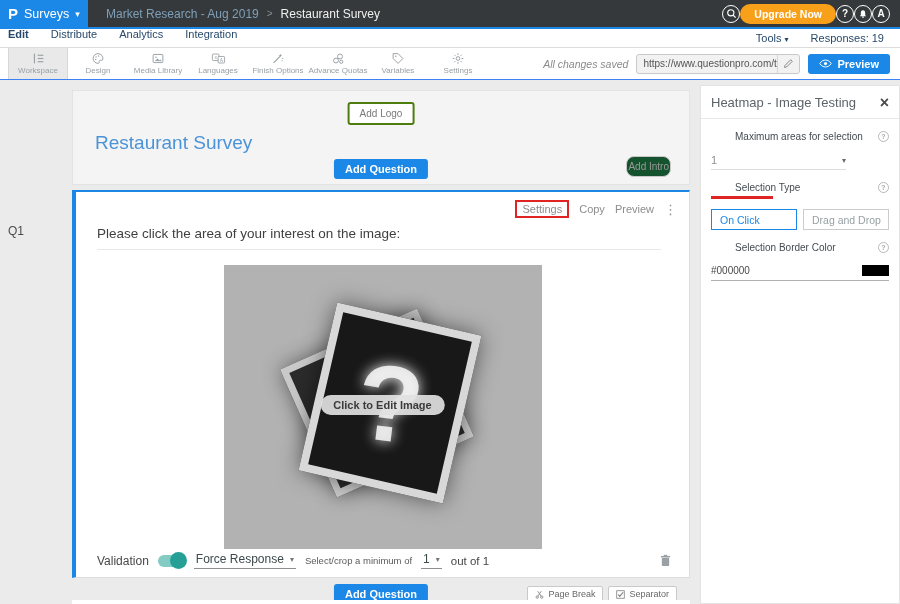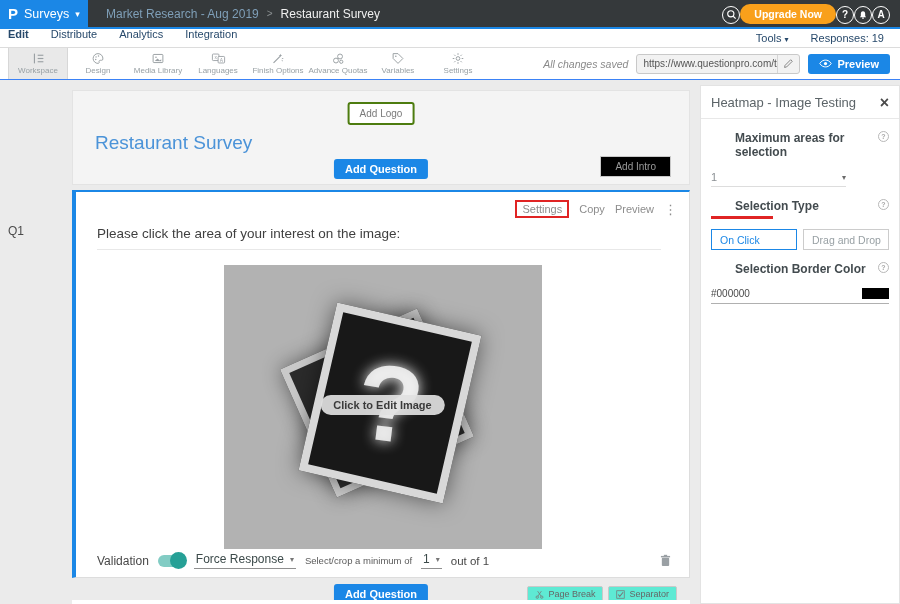--- a/index.html
+++ b/index.html
@@ -11,21 +11,21 @@
             display:flex; align-items:center; border-bottom:2px solid #1b87e6; }
   .brand { width:88px; height:29px; background:#1b87e6; display:flex; align-items:center; gap:6px;
            padding:0 8px; color:#fff; cursor:pointer; flex:0 0 auto; }
   .logo { font-weight:bold; font-size:15px; }
   .product { font-size:12.5px; }
   .brand .caret { font-size:9px; margin-top:1px; }
   .crumbs { display:flex; align-items:center; gap:8px; padding-left:18px; font-size:12px; }
   .crumb-parent { color:#7f9fb8; cursor:pointer; }
   .crumb-sep { color:#8a8f91; font-size:10px; }
   .crumb-current { color:#f0f0f0; }
-  .top-actions { margin-left:auto; display:flex; align-items:flex-end; padding-right:10px; }
+  .top-actions { margin-left:auto; display:flex; align-items:center; padding-right:10px; }
   .circle-btn { width:18px; height:18px; border:1.5px solid #fff; border-radius:50%; color:#fff;
                 display:flex; align-items:center; justify-content:center; font-size:10px; font-weight:bold; cursor:pointer; }
   .upgrade { background:#f9a01b; border:none; color:#fff; font-weight:bold; font-size:10.5px;
              padding:4px 14px; border-radius:11px; cursor:pointer; font-family:inherit; }
 
   
   .navrow { position:absolute; left:0; top:29px; width:900px; height:19px; background:#fff;
             border-bottom:1px solid #dcdcdc; display:flex; align-items:center; padding:0 16px 0 8px; }
   .navtab { font-size:11px; color:#27496b; margin-right:22px; cursor:pointer; padding-bottom:8px; }
   .navtab.active { border-bottom:1px solid #27496b; font-weight:bold; }
@@ -54,22 +54,22 @@
               display:inline-flex; align-items:center; gap:5px; }
 
   
   .survey-card { position:absolute; left:72px; top:90px; width:618px; height:95px; background:#f4f4f4;
                  border:1px solid #e3e3e3; }
   .add-logo { position:absolute; top:11px; left:50%; transform:translateX(-50%); background:#fff;
               border:2px solid #4d7c0f; border-radius:3px; color:#7a7a7a; font-size:10px;
               padding:4px 10px; cursor:pointer; font-family:inherit; }
   .survey-title { position:absolute; left:22px; top:41px; font-size:19px; color:#4b93d8; }
   .survey-add-q { position:absolute; left:50%; transform:translateX(-50%); bottom:5px; }
-  .add-intro { position:absolute; right:18px; bottom:7px; background:#000000; border:1px solid #c8c8c8;
-               border-radius:1px; color:#9a9a9a; font-size:10px; padding:4px 14px; cursor:pointer; font-family:inherit; }
+  .add-intro { position:absolute; right:18px; bottom:7px; background:#14532d; border:1px solid #c8c8c8;
+               border-radius:8px; color:#9a9a9a; font-size:10px; padding:4px 1px; cursor:pointer; font-family:inherit; }
 
   
   .q-label { position:absolute; left:8px; top:224px; font-size:12px; color:#4a4a4a; }
   .q-card { position:absolute; left:72px; top:190px; width:618px; height:388px; background:#fff;
             border:1px solid #ddd; border-left:4px solid #1b87e6; border-top:2px solid #1b87e6; }
   .q-menu { position:absolute; top:8px; right:12px; display:flex; align-items:center; gap:10px; }
   .q-menu-item { font-size:11px; color:#8d8d8d; cursor:pointer; }
   .q-menu-item.annotated { border:2px solid #e02424; padding:1px 5px; }
   .kebab { font-size:13px; color:#8d8d8d; cursor:pointer; letter-spacing:0; }
   .q-text { margin:34px 28px 0 21px; font-size:13.5px; color:#3f3f3f; padding-bottom:8px;
@@ -93,34 +93,34 @@
         padding:0 2px 2px 2px; font-size:12px; color:#3c4a4a; cursor:pointer; }
   .dd .caret { font-size:8px; color:#777; }
   .min-text { font-size:9.5px; color:#5a5a5a; }
   .out-of { font-size:11.5px; color:#474747; }
   .trash { margin-left:auto; cursor:pointer; display:flex; }
 
   
   .footer-row { position:absolute; left:72px; top:584px; width:618px; height:20px; }
   .footer-add-q { position:absolute; left:50%; transform:translateX(-50%); top:0; }
   .footer-right { position:absolute; right:13px; top:2px; display:flex; gap:5px; }
-  .mini-btn { background:#5eead4; border:1px solid #c9c9c9; border-radius:2px; color:#666; font-size:9px;
+  .mini-btn { background:#ffffff; border:1px solid #c9c9c9; border-radius:2px; color:#666; font-size:9px;
               padding:2px 7px; cursor:pointer; font-family:inherit; display:inline-flex; align-items:center; gap:4px; }
   .bottom-strip { position:absolute; left:72px; top:600px; width:618px; height:4px; background:#fff; }
 
   
   .panel { position:absolute; left:700px; top:85px; width:200px; height:519px; background:#fff;
            border:1px solid #e3e3e3; }
   .panel-header { display:flex; align-items:center; justify-content:space-between; padding:9px 10px 8px 10px;
                   border-bottom:1px solid #e8e8e8; }
   .panel-title { font-size:13px; color:#5c6468; }
   .panel-close { font-size:16px; font-weight:bold; color:#4a4a4a; cursor:pointer; line-height:10px; }
   .panel-section { padding:12px 10px 0 10px; }
   .panel-label-row { display:flex; align-items:flex-start; justify-content:space-between; }
-  .panel-label { font-size:12px; font-weight:bold; color:#434b4f;padding-left:24px; }
+  .panel-label { font-size:10px; font-weight:normal; color:#434b4f;padding-left:24px; }
   .help-circle { width:11px; height:11px; border:1px solid #b8b8b8; border-radius:50%; color:#a8a8a8;
                  font-size:7px; font-weight:bold; display:flex; align-items:center; justify-content:center;
                  cursor:pointer; flex:0 0 auto; }
   .panel-select { margin-top:12px; width:135px; display:flex; align-items:center; justify-content:space-between;
                   font-size:11px; color:#8b9094; border-bottom:1px solid #ddd; padding-bottom:3px; cursor:pointer; }
   .panel-select .caret { font-size:8px; color:#6a6a6a; }
   .red-underline { width:62px; height:3px; background:#e02424; margin-top:3px; }
   .sel-type-btns { display:flex; gap:6px; margin-top:10px; }
   .sel-btn { flex:1; height:21px; font-size:10.5px; font-family:inherit; background:#fff;
              text-align:left; padding-left:8px; cursor:pointer; display:flex; align-items:center; }

